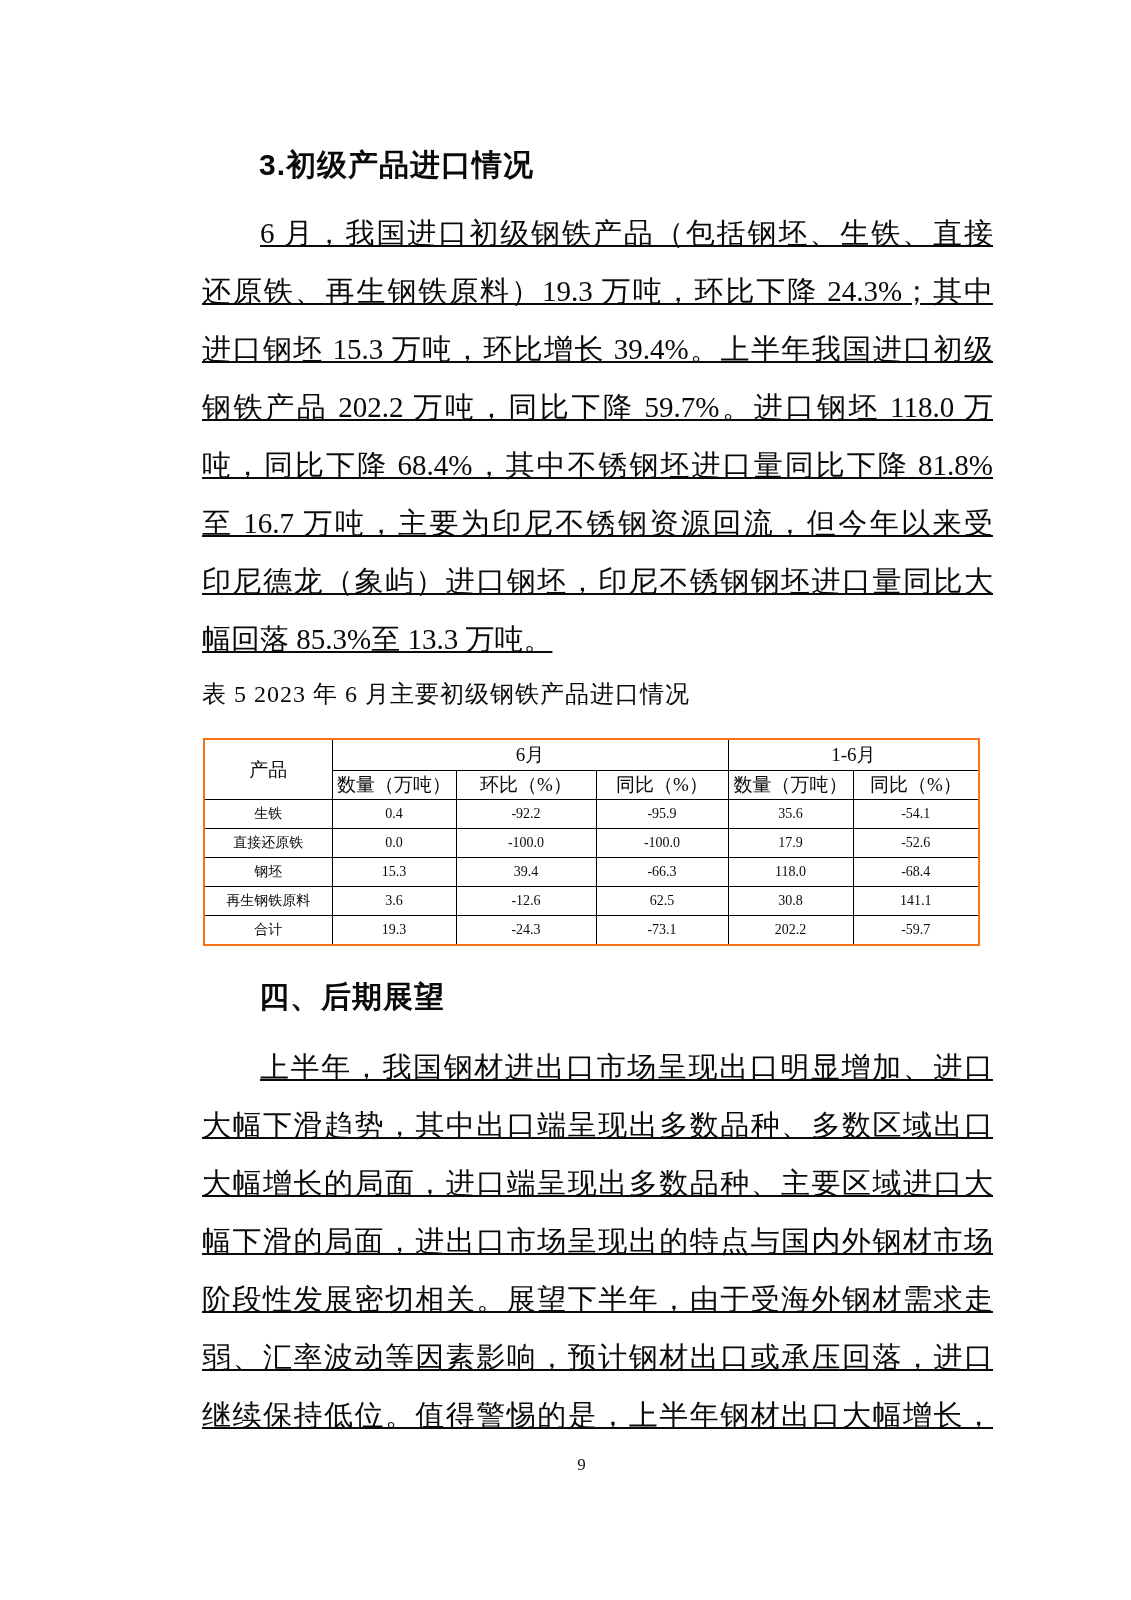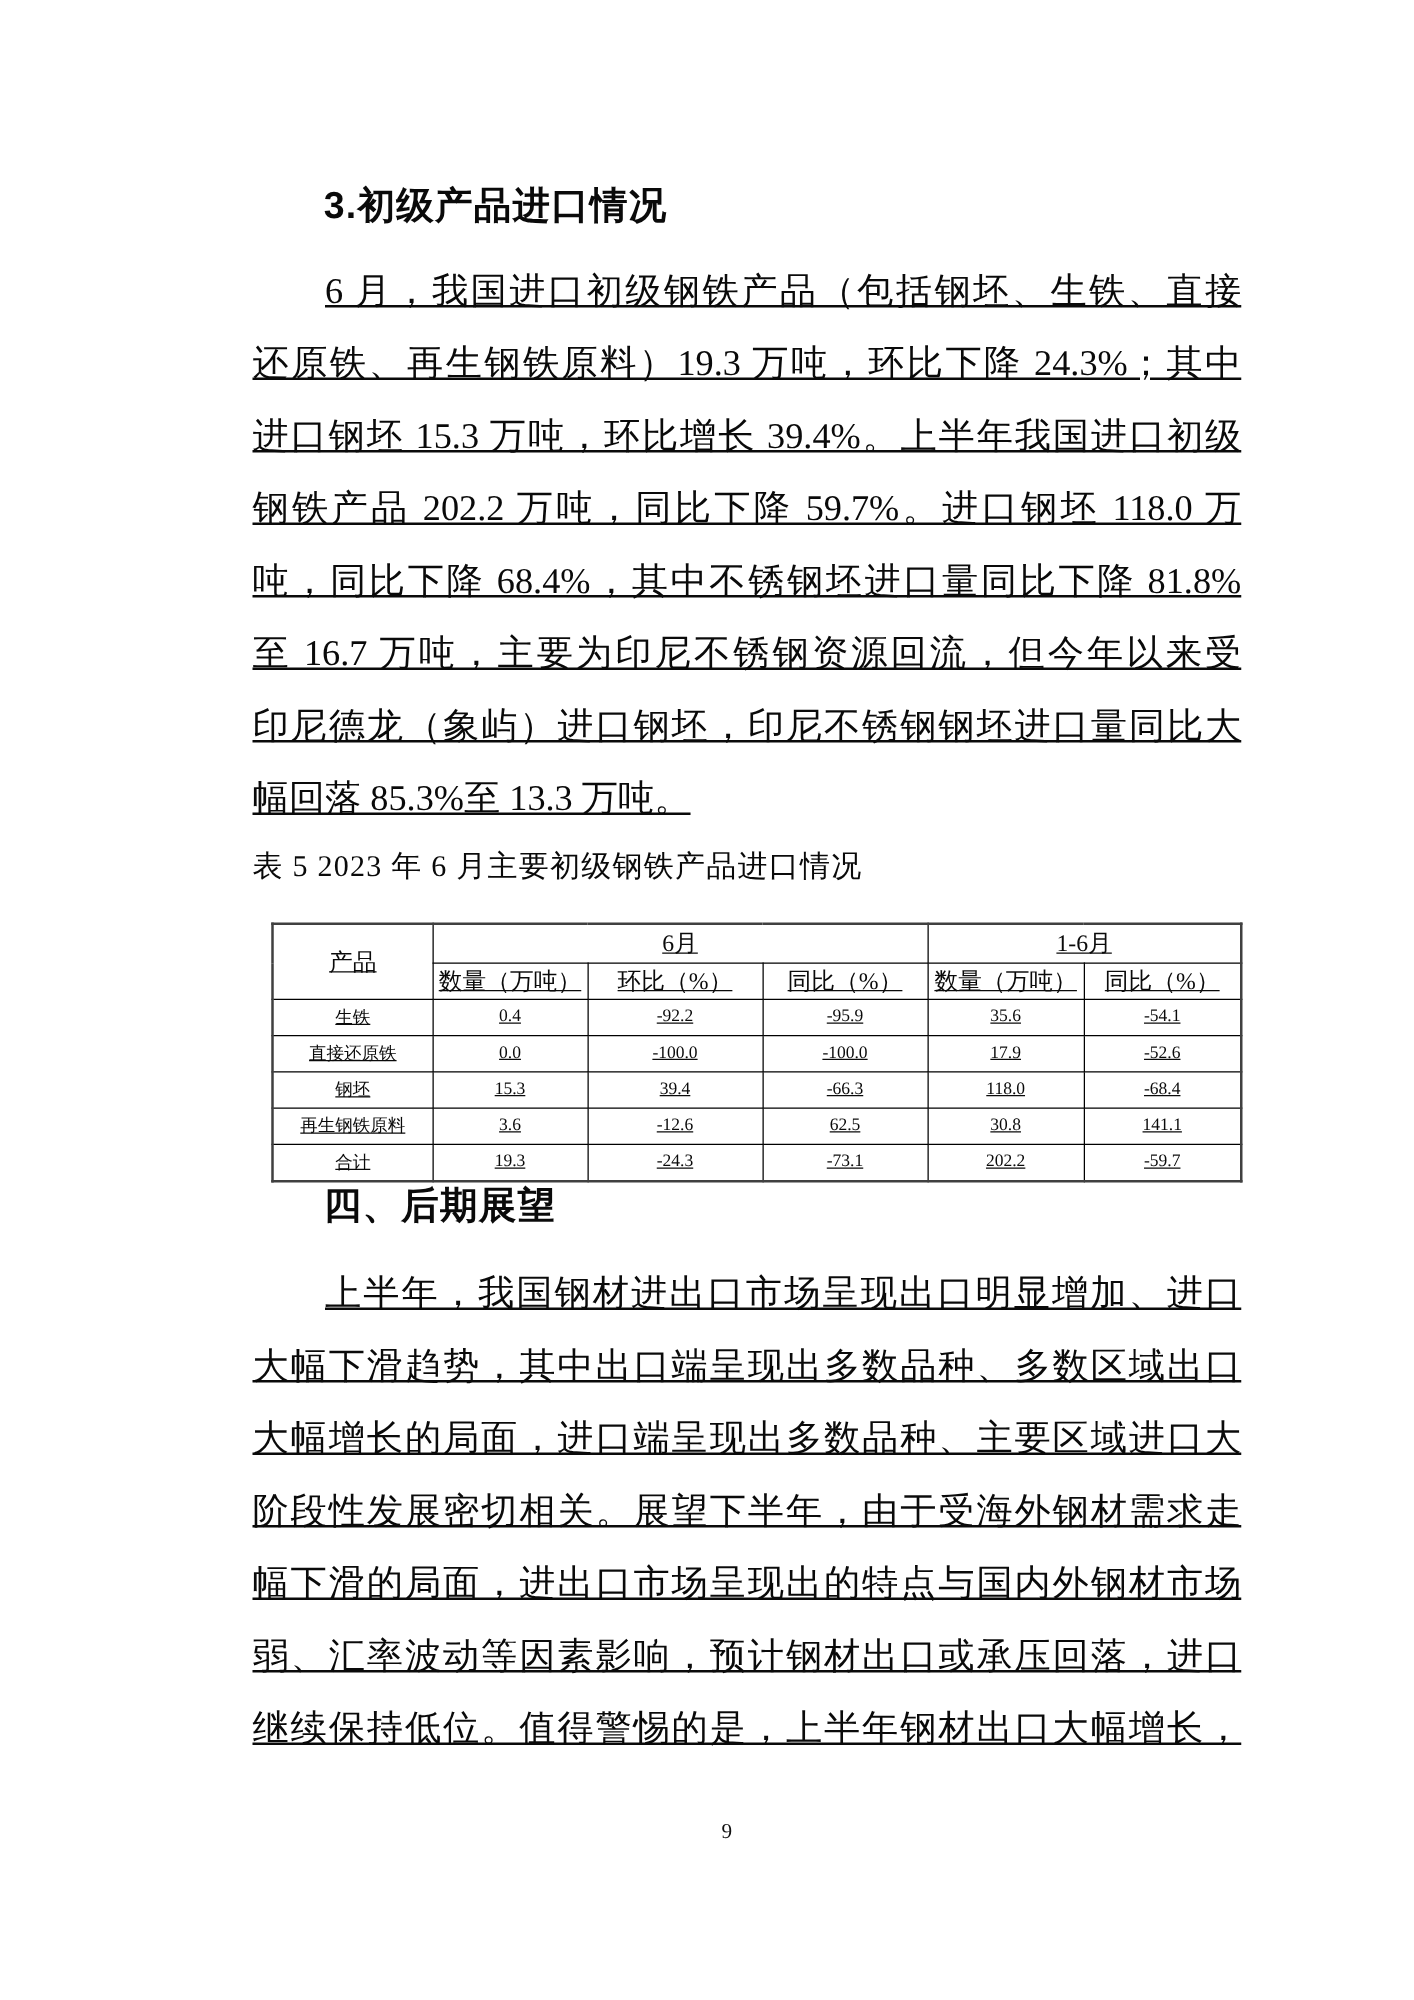--- a/index.html
+++ b/index.html
@@ -13,38 +13,37 @@
     margin:0 auto;
     padding-left:32px;
   }
   .content{padding:146px 170px 0 170px;}
   .section-heading{
     font-family:"Liberation Sans", sans-serif;
     font-size:30px;line-height:38px;font-weight:bold;
     margin:0 0 20px 57px;
     letter-spacing:1px;
   }
-  .section-heading.second{margin-bottom:22px;}
+  .section-heading.second{margin-top:32px;margin-bottom:22px;}
   .paragraph{width:791px;text-decoration:underline;}
   .text-line{
     font-size:29px;line-height:58px;height:58px;
     text-align:justify;text-align-last:justify;
     white-space:nowrap;
   }
   .text-line.first{text-indent:58px;}
   .text-line.last{text-align-last:left;white-space:normal;}
   .table-title{
     font-size:24px;line-height:36px;margin:8px 0 0 0;
     text-align:left;letter-spacing:1px;
   }
   table.imports-table{
     border-collapse:collapse;table-layout:fixed;
-    width:775px;margin:26px 0 0 15px;
-    border:2px solid #404040;
-    text-decoration:underline;
+    width:775px;margin:26px 0 0 1px;
+    border:2px solid #f97316;
   }
   table.imports-table td{
     border:1px solid #000;
     text-align:center;vertical-align:middle;
     font-size:14px;padding:1px 2px;
     height:26px;
   }
   table.imports-table thead td{font-size:19px;}
   table.imports-table thead tr:first-child td{height:28px;}
   .page-number{
@@ -139,22 +138,22 @@
           </tr>
         </tbody>
     </table>
 
     <div class="section-heading second">四、后期展望</div>
 
     <div class="paragraph">
         <div class="text-line first">上半年，我国钢材进出口市场呈现出口明显增加、进口</div>
         <div class="text-line">大幅下滑趋势，其中出口端呈现出多数品种、多数区域出口</div>
         <div class="text-line">大幅增长的局面，进口端呈现出多数品种、主要区域进口大</div>
+        <div class="text-line">幅下滑的局面，进出口市场呈现出的特点与国内外钢材市场</div>
         <div class="text-line">阶段性发展密切相关。展望下半年，由于受海外钢材需求走</div>
-        <div class="text-line">幅下滑的局面，进出口市场呈现出的特点与国内外钢材市场</div>
         <div class="text-line">弱、汇率波动等因素影响，预计钢材出口或承压回落，进口</div>
         <div class="text-line">继续保持低位。值得警惕的是，上半年钢材出口大幅增长，</div>
       </div>
 
   </div>
 
   <div class="page-number">9</div>
 </div>
 
 </body></html>

